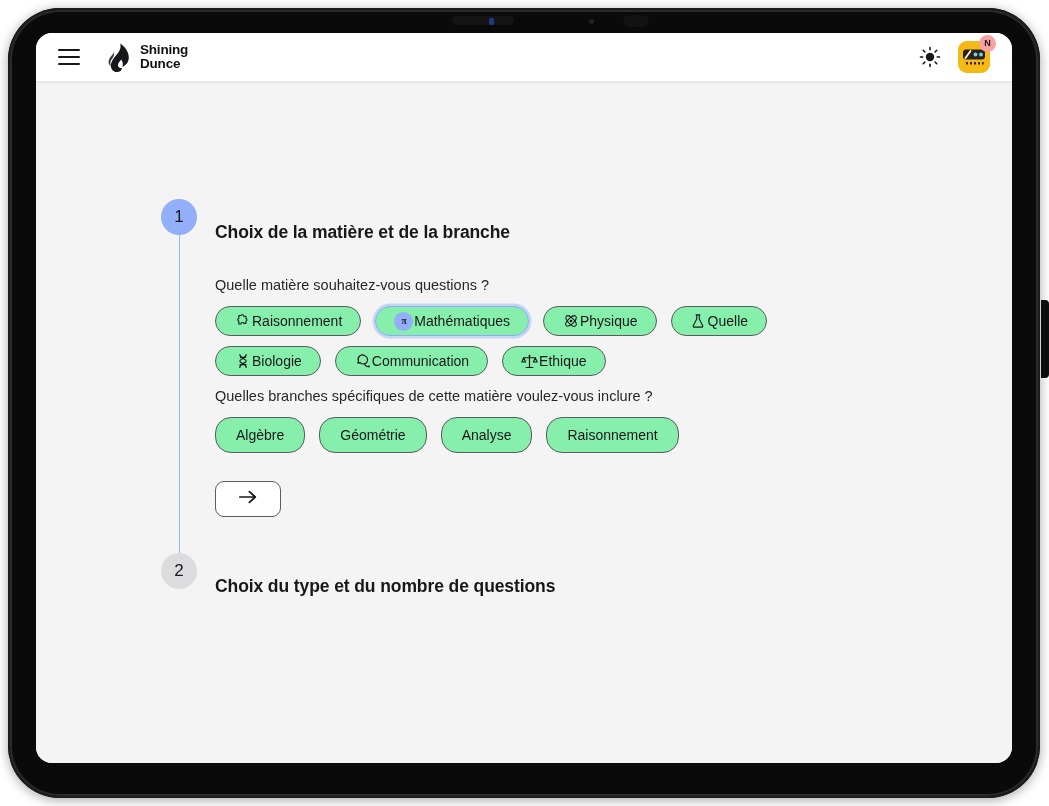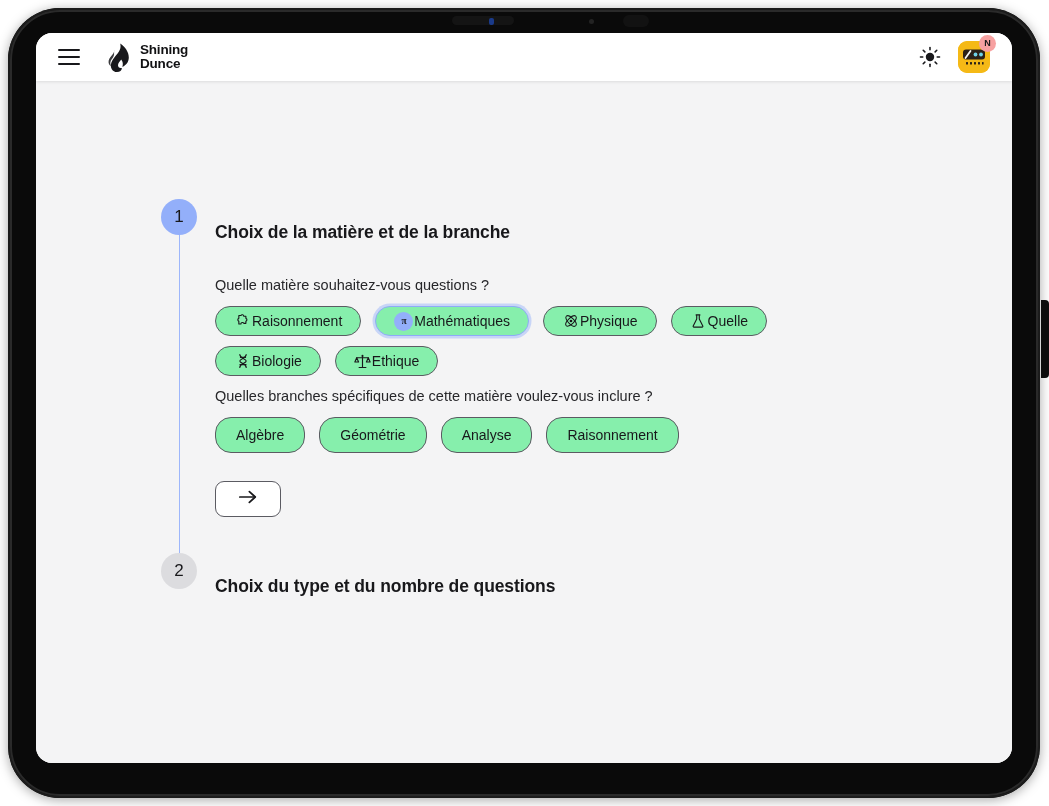--- a/index.html
+++ b/index.html
@@ -399,20 +399,29 @@
                     <svg width="16" height="16" viewBox="0 0 20 20" fill="none" stroke="#18181b" stroke-width="1.4" stroke-linecap="round">
                       <path d="M6 2c0 5 8 5 8 8s-8 3-8 8"></path>
                       <path d="M14 2c0 5-8 5-8 8s8 3 8 8"></path>
                       <line x1="6.8" y1="5.4" x2="13.2" y2="5.4"></line>
                       <line x1="6.2" y1="14.6" x2="13.8" y2="14.6"></line>
                     </svg>
                   </span>
                   <span>Biologie</span>
                 </div>
 
+                <div class="chip">
+                  <span class="chip-icon">
+                    <svg width="17" height="17" viewBox="0 0 20 20" fill="none" stroke="#18181b" stroke-width="1.4" stroke-linejoin="round">
+                      <path d="M12.6 3.2a5 5 0 1 1-5.3 8.1l-2.8 0.7 0.8-2.6a5 5 0 0 1 7.3-6.2z"></path>
+                      <path d="M12.4 12.6a4 4 0 0 0 3.6 3.3l1.9 0.5-0.6-1.8"></path>
+                    </svg>
+                  </span>
+                  <span>Communication</span>
+                </div>
 
 
                 <div class="chip">
                   <span class="chip-icon">
                     <svg width="17" height="17" viewBox="0 0 20 20" fill="none" stroke="#18181b" stroke-width="1.35" stroke-linecap="round" stroke-linejoin="round">
                       <line x1="10" y1="3.4" x2="10" y2="17"></line>
                       <line x1="6" y1="17" x2="14" y2="17"></line>
                       <line x1="3.2" y1="5.6" x2="16.8" y2="5.6"></line>
                       <circle cx="10" cy="3.4" r="1.2" fill="#18181b" stroke="none"></circle>
                       <path d="M3.2 5.6 1 10.6h4.4z"></path>

